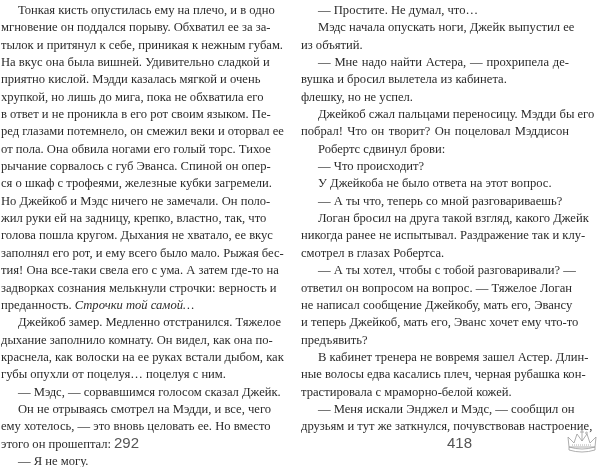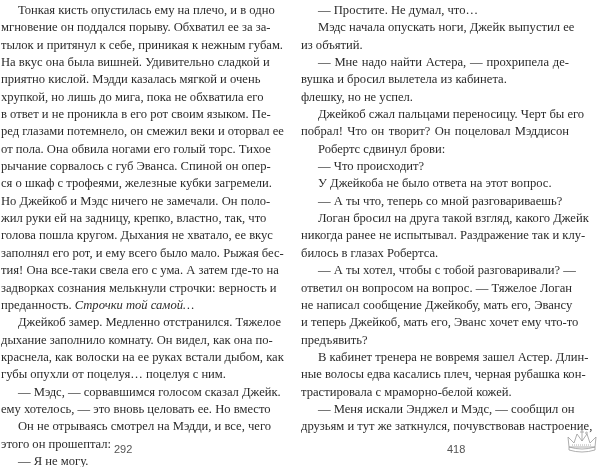--- a/index.html
+++ b/index.html
@@ -20,22 +20,22 @@
     line-height: 17.35px;
     font-size: 12.6px;
     white-space: nowrap;
     text-align: justify;
     text-align-last: justify;
   }
   .line.indent { padding-left: 17px; }
   .line.last { text-align-last: left; }
   .line em { font-style: italic; margin-top: 9px; }
   .pagenum {
-    position: absolute; top: 443px;
-    font-size: 11px; color: #555;
+    position: absolute; top: 434px;
+    font-size: 15px; color: #555;
     font-family: "Liberation Sans", "DejaVu Sans", sans-serif;
   }
   .pagenum.left { left: 114px; }
   .pagenum.right { left: 447px; }
   .crown { position: absolute; left: 565px; top: 425px; width: 34px; height: 34px; }
 </style>
 </head>
 <body>
 
 <div class="spread">
@@ -56,41 +56,41 @@
       <span class="line"><span>голова пошла кругом. Дыхания не хватало, ее вкус</span></span>
       <span class="line"><span>заполнял его рот, и ему всего было мало. Рыжая бес-</span></span>
       <span class="line"><span>тия! Она все-таки свела его с ума. А затем где-то на</span></span>
       <span class="line"><span>задворках сознания мелькнули строчки: верность и</span></span>
       <span class="line last"><span>преданность. </span><em>Строчки той самой…</em></span>
       <span class="line indent"><span>Джейкоб замер. Медленно отстранился. Тяжелое</span></span>
       <span class="line"><span>дыхание заполнило комнату. Он видел, как она по-</span></span>
       <span class="line"><span>краснела, как волоски на ее руках встали дыбом, как</span></span>
       <span class="line last"><span>губы опухли от поцелуя… поцелуя с ним.</span></span>
       <span class="line indent"><span>— Мэдс, — сорвавшимся голосом сказал Джейк.</span></span>
+      <span class="line indent"><span>Он не отрываясь смотрел на Мэдди, и все, чего</span></span>
       <span class="line"><span>ему хотелось, — это вновь целовать ее. Но вместо</span></span>
-      <span class="line indent"><span>Он не отрываясь смотрел на Мэдди, и все, чего</span></span>
       <span class="line last"><span>этого он прошептал:</span></span>
       <span class="line indent last"><span>— Я не могу.</span></span>
     </div>
   <div class="page right" id="right-page">
       <span class="line indent last"><span>— Простите. Не думал, что…</span></span>
       <span class="line indent"><span>Мэдс начала опускать ноги, Джейк выпустил ее</span></span>
       <span class="line last"><span>из объятий.</span></span>
       <span class="line indent"><span>— Мне надо найти Астера, — прохрипела де-</span></span>
       <span class="line last"><span>вушка и бросил вылетела из кабинета.</span></span>
       <span class="line last"><span>флешку, но не успел.</span></span>
-      <span class="line indent"><span>Джейкоб сжал пальцами переносицу. Черт бы его</span></span>
+      <span class="line indent"><span>Джейкоб сжал пальцами переносицу. Мэдди бы его</span></span>
       <span class="line"><span>побрал! Что он творит? Он поцеловал Мэддисон</span></span>
       <span class="line indent last"><span>Робертс сдвинул брови:</span></span>
       <span class="line indent last"><span>— Что происходит?</span></span>
       <span class="line indent last"><span>У Джейкоба не было ответа на этот вопрос.</span></span>
       <span class="line indent last"><span>— А ты что, теперь со мной разговариваешь?</span></span>
       <span class="line indent"><span>Логан бросил на друга такой взгляд, какого Джейк</span></span>
       <span class="line"><span>никогда ранее не испытывал. Раздражение так и клу-</span></span>
-      <span class="line last"><span>билось в глазах Робертса.</span></span>
+      <span class="line last"><span>смотрел в глазах Робертса.</span></span>
       <span class="line indent"><span>— А ты хотел, чтобы с тобой разговаривали? —</span></span>
       <span class="line"><span>ответил он вопросом на вопрос. — Тяжелое Логан</span></span>
       <span class="line"><span>не написал сообщение Джейкобу, мать его, Эвансу</span></span>
       <span class="line"><span>и теперь Джейкоб, мать его, Эванс хочет ему что-то</span></span>
       <span class="line last"><span>предъявить?</span></span>
       <span class="line indent"><span>В кабинет тренера не вовремя зашел Астер. Длин-</span></span>
       <span class="line"><span>ные волосы едва касались плеч, черная рубашка кон-</span></span>
       <span class="line last"><span>трастировала с мраморно-белой кожей.</span></span>
       <span class="line indent"><span>— Меня искали Энджел и Мэдс, — сообщил он</span></span>
       <span class="line"><span>друзьям и тут же заткнулся, почувствовав настроение,</span></span>

